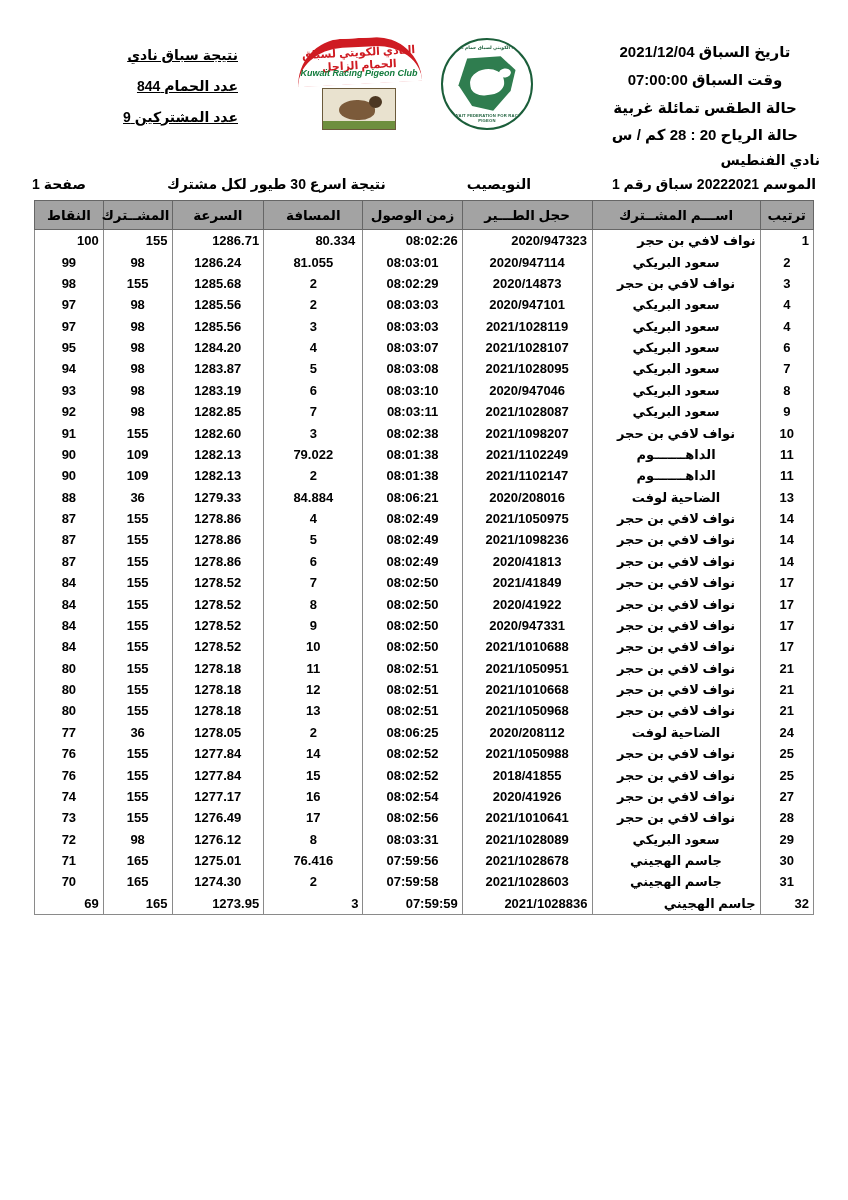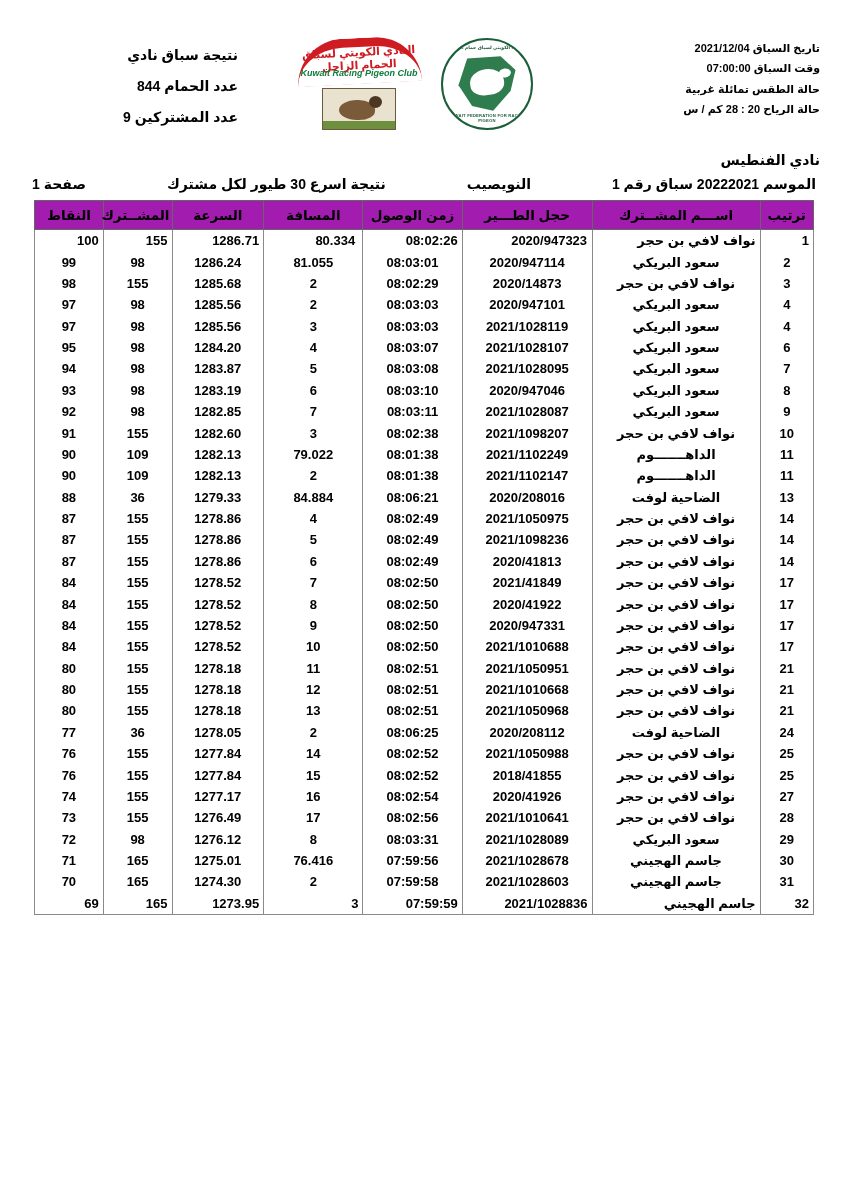--- a/index.html
+++ b/index.html
@@ -18,36 +18,37 @@
 
   
   .header {
     display: flex;
     flex-direction: row;
     align-items: flex-start;
     justify-content: space-between;
     height: 130px;
   }
   .hdr-right {
-    text-align: right;
-    font-size: 11px;
+    text-align: center;
+    font-size: 15px;
     font-weight: bold;
     color: #000;
     line-height: 1.85;
     padding-top: 20px;
     width: 230px;
   }
   .hdr-right .row { white-space: nowrap; }
   .hdr-right .val { font-weight: bold; }
   .hdr-left {
     font-size: 14px;
     font-weight: bold;
     line-height: 2.2;
     padding-top: 22px;
     width: 210px;
+    text-decoration: underline;
   }
   .logos {
     display: flex;
     flex-direction: row;
     align-items: center;
     gap: 18px;
     padding-top: 18px;
   }
 
   
@@ -152,21 +153,21 @@
   .meta-row .num { font-weight: bold; }
 
   
   table.results {
     width: 100%;
     border-collapse: collapse;
     table-layout: fixed;
     font-size: 13px;
   }
   table.results thead th {
-    background: #a21caf;
+    background: #a3a3a3;
     border: 1px solid #666;
     font-weight: bold;
     font-size: 13.5px;
     padding: 6px 2px;
     text-align: center;
     color: #000;
   }
   table.results tbody td {
     border-left: 1px solid #8a8a8a;
     border-right: 1px solid #8a8a8a;

